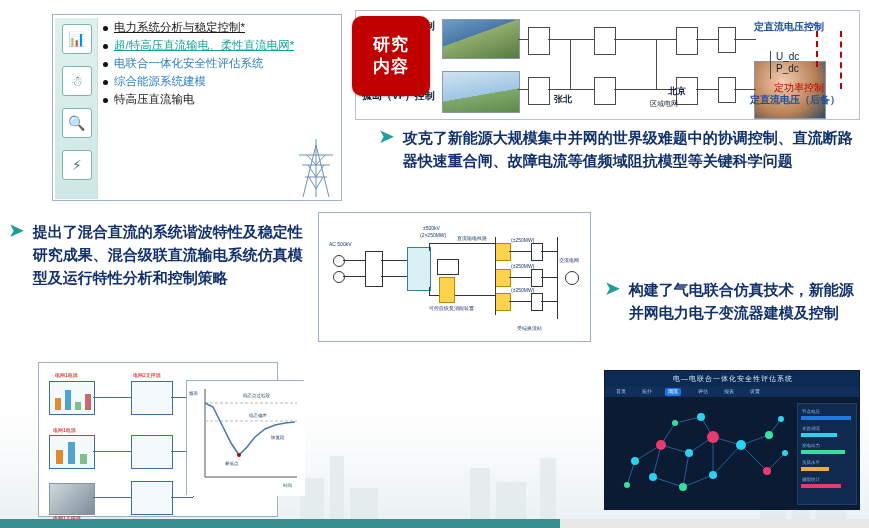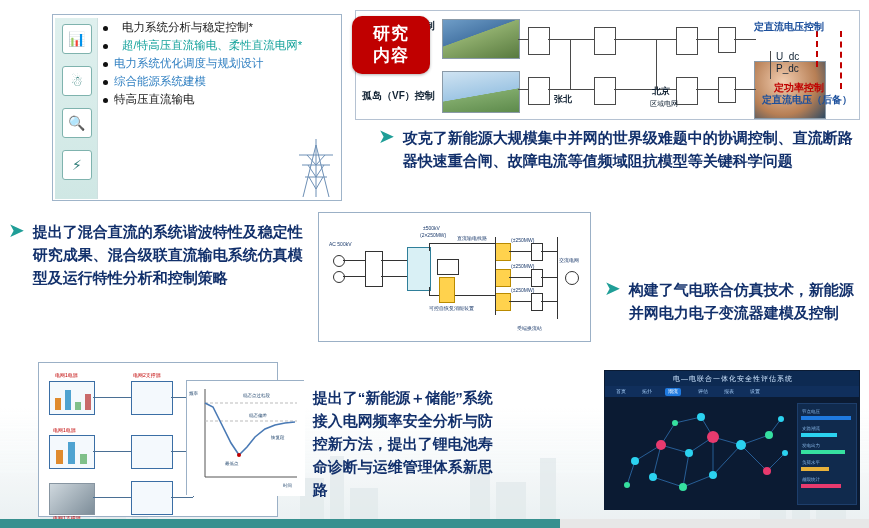--- a/index.html
+++ b/index.html
@@ -28,40 +28,40 @@
   
   #bullets{left:52px;top:14px;width:290px;height:187px;border:1px solid #9fb4c9;background:#fff;}
   #bullets .iconcol{position:absolute;left:2px;top:3px;width:42px;height:181px;
      background:linear-gradient(to bottom,#dff0ee,#cfe7e4);border-right:1px solid #cfe0e0;}
   .icbox{position:absolute;left:7px;width:28px;height:28px;border:1px solid #7fb3ae;border-radius:3px;background:#fff;
      display:flex;align-items:center;justify-content:center;font-size:14px;color:#2e7d78;}
   .blist{position:absolute;left:48px;top:6px;width:238px;}
   .bitem{display:flex;align-items:flex-start;margin-bottom:5px;line-height:13px;}
   .dot{width:5px;height:5px;border-radius:50%;background:#111;margin:5px 6px 0 2px;flex:0 0 auto;}
   .btxt{font-size:11.5px;color:#1a1a1a;}
-  .btxt.u{margin-left:8px;}
+  .btxt.u{text-decoration:underline;}
   .btxt.hl{color:#16a39c;}
   .btxt.hl2{color:#2f7fc1;}
   .towerimg{position:absolute;right:2px;bottom:1px;width:46px;height:62px;}
 
   
   #topdiag{left:355px;top:10px;width:505px;height:110px;border:1px solid #b5c2d2;background:#fff;}
   .tdlabel{position:absolute;font-size:10px;color:#123;}
-  .redtxt{color:#c00000;font-weight:bold;}
+  .redtxt{color:#c00000;font-weight:normal;}
   .bluetxt{color:#1b4f9c;font-weight:bold;}
   .photo{position:absolute;border:1px solid #8a9aa8;}
   .ph-solar{background:linear-gradient(160deg,#6f9dc7 0%,#4a79a8 40%,#8fae6d 41%,#587a3f 100%);}
   .ph-wind{background:linear-gradient(170deg,#cfe3f2 0%,#9fc6e4 55%,#7fa96a 56%,#5d8a4b 100%);}
   .ph-face{background:radial-gradient(circle at 40% 35%,#f2cdb0,#b77f55 60%,#2f4a63 100%);}
   .gbox{position:absolute;border:1px solid #4a4a4a;background:#fff;}
   .gline{position:absolute;background:#4a4a4a;}
   .dashred{position:absolute;border-left:2px dashed #c00000;}
 
   
-  #badge{left:352px;top:16px;width:78px;height:58px;border-radius:10px;background:#c00000;color:#fff;
+  #badge{left:352px;top:16px;width:78px;height:80px;border-radius:10px;background:#c00000;color:#fff;
      display:flex;flex-direction:column;align-items:center;justify-content:center;
      font-size:17px;font-weight:bold;line-height:22px;letter-spacing:1px;z-index:6;
      box-shadow:0 1px 3px rgba(0,0,0,.3);}
 
   
   .ablock{position:absolute;display:flex;align-items:flex-start;}
   .arrow{flex:0 0 auto;margin-right:8px;color:#1f9e97;font-size:20px;line-height:20px;}
   .atext{font-size:15px;font-weight:bold;color:#12306b;line-height:23px;}
 
   #t1{left:378px;top:126px;width:480px;}
@@ -131,21 +131,21 @@
       <div class="bitem">
         <span class="dot"></span>
         <span class="btxt u">电力系统分析与稳定控制*</span>
       </div>
       <div class="bitem">
         <span class="dot"></span>
         <span class="btxt u hl">超/特高压直流输电、柔性直流电网*</span>
       </div>
       <div class="bitem">
         <span class="dot"></span>
-        <span class="btxt hl2">电力系统优化调度与规划设计</span>
+        <span class="btxt hl2">电联合一体化安全性评估系统</span>
       </div>
       <div class="bitem">
         <span class="dot"></span>
         <span class="btxt hl2">综合能源系统建模</span>
       </div>
       <div class="bitem">
         <span class="dot"></span>
         <span class="btxt">特高压直流输电</span>
       </div>
     </div>
@@ -192,25 +192,25 @@
     <div class="gline" style="left:214px;top:28px;width:1px;height:50px;"></div>
     <div class="gline" style="left:300px;top:28px;width:1px;height:50px;"></div>
     <div class="gline" style="left:414px;top:40px;width:1px;height:28px;"></div>
 
     <div class="dashred" style="left:460px;top:20px;height:36px;"></div>
     <div class="dashred" style="left:484px;top:20px;height:58px;"></div>
 
     <div class="tdlabel" style="left:6px;top:8px;font-weight:bold;">孤岛（VF）控制</div>
     <div class="tdlabel" style="left:6px;top:78px;font-weight:bold;">孤岛（VF）控制</div>
     <div class="tdlabel" style="left:198px;top:82px;font-size:9px;font-weight:bold;">张北</div>
-    <div class="tdlabel" style="left:296px;top:74px;font-size:9px;font-weight:bold;">北京</div>
+    <div class="tdlabel" style="left:312px;top:74px;font-size:9px;font-weight:bold;">北京</div>
     <div class="tdlabel" style="left:294px;top:88px;font-size:7px;">区域电网</div>
     <div class="tdlabel bluetxt" style="left:398px;top:9px;">定直流电压控制</div>
     <div class="tdlabel redtxt" style="left:418px;top:70px;">定功率控制</div>
-    <div class="tdlabel bluetxt" style="left:394px;top:82px;margin-left:12px;">定直流电压（后备）</div>
+    <div class="tdlabel bluetxt" style="left:394px;top:82px;">定直流电压（后备）</div>
     <div class="tdlabel" style="left:420px;top:40px;">U_dc</div>
     <div class="tdlabel" style="left:420px;top:52px;">P_dc</div>
   </div>
 
   <div class="panel" id="badge">
     <span>研究</span>
     <span>内容</span>
   </div>
 
   <div class="ablock" id="t1">
@@ -221,24 +221,20 @@
   <div class="ablock" id="t2">
     <span class="arrow">➤</span>
     <span class="atext">提出了混合直流的系统谐波特性及稳定性研究成果、混合级联直流输电系统仿真模型及运行特性分析和控制策略</span>
   </div>
 
   <div class="ablock" id="t3">
     <span class="arrow">➤</span>
     <span class="atext">构建了气电联合仿真技术，新能源并网电力电子变流器建模及控制</span>
   </div>
 
-  <div class="ablock" id="t4">
-    <span class="arrow">➤</span>
-    <span class="atext">提出了“新能源＋储能”系统接入电网频率安全分析与防控新方法，提出了锂电池寿命诊断与运维管理体系新思路</span>
-  </div>
 
   <div class="panel" id="circuit">
 
     <div class="ccirc" style="left:14px;top:42px;width:10px;height:10px;"></div>
     <div class="ccirc" style="left:14px;top:58px;width:10px;height:10px;"></div>
     <div class="cw" style="left:24px;top:47px;width:22px;height:1px;"></div>
     <div class="cw" style="left:24px;top:63px;width:22px;height:1px;"></div>
     <div class="cbox" style="left:46px;top:38px;width:16px;height:34px;"></div>
     <div class="cw" style="left:62px;top:47px;width:26px;height:1px;"></div>
     <div class="cw" style="left:62px;top:63px;width:26px;height:1px;"></div>

